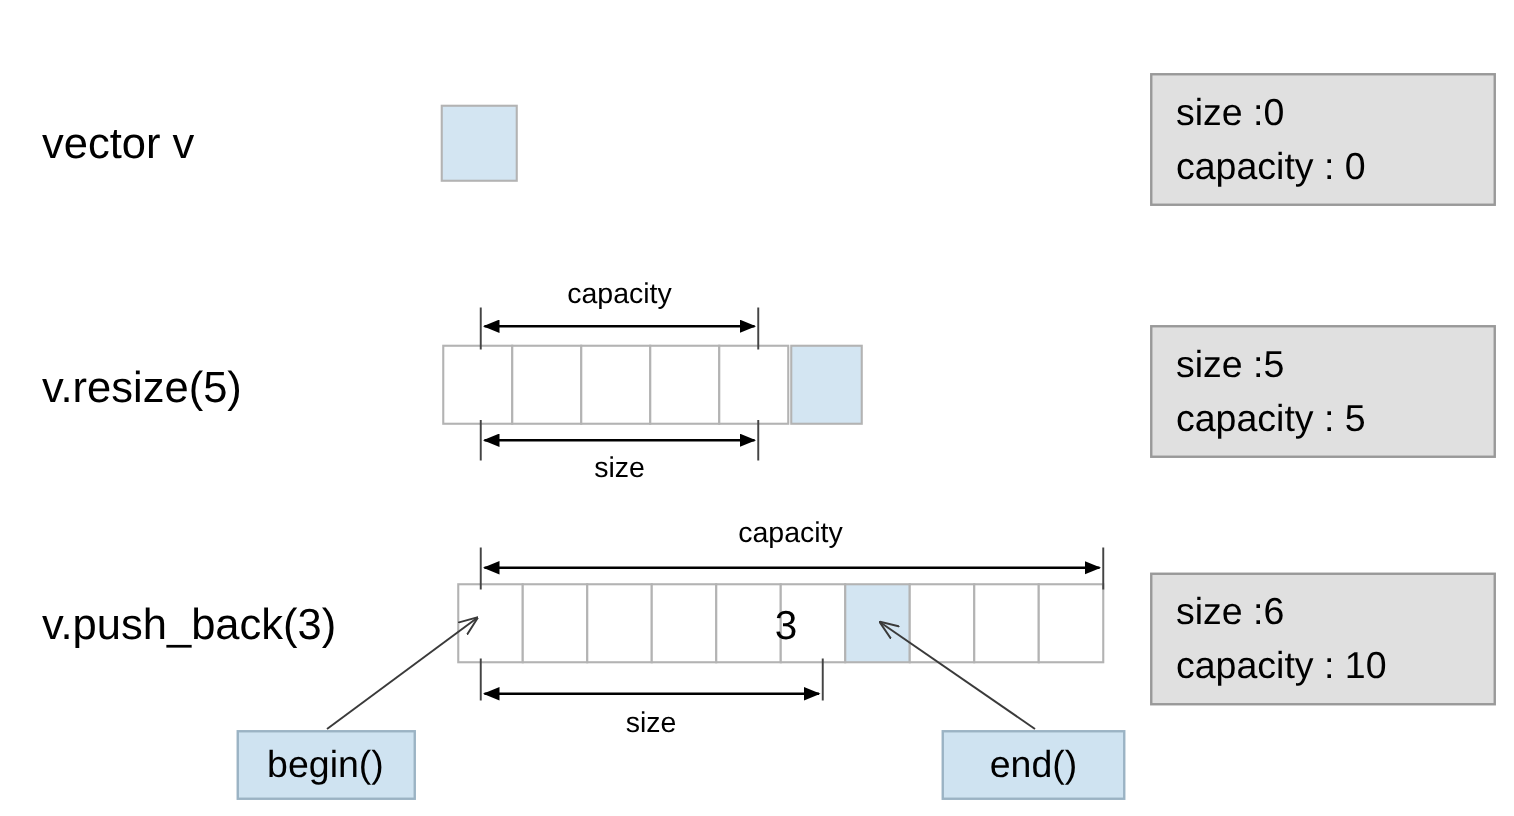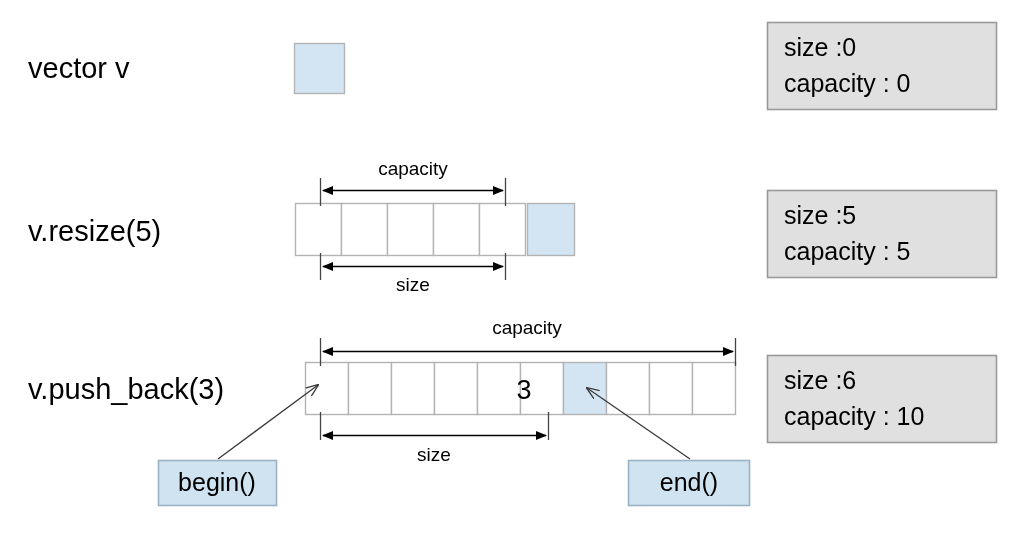--- a/index.html
+++ b/index.html
@@ -10,20 +10,21 @@
   body {
     width: 1009px;
     height: 544px;
     font-family: "Liberation Sans", sans-serif;
     overflow: hidden;
   }
   #canvas {
     position: relative;
     width: 1009px;
     height: 456px;
+    margin-top: 27px;
   }
   svg.diagram {
     position: absolute;
     left: 0;
     top: 0;
     width: 1009px;
     height: 544px;
   }
   .op-label {
     font-family: "Liberation Sans", sans-serif;

